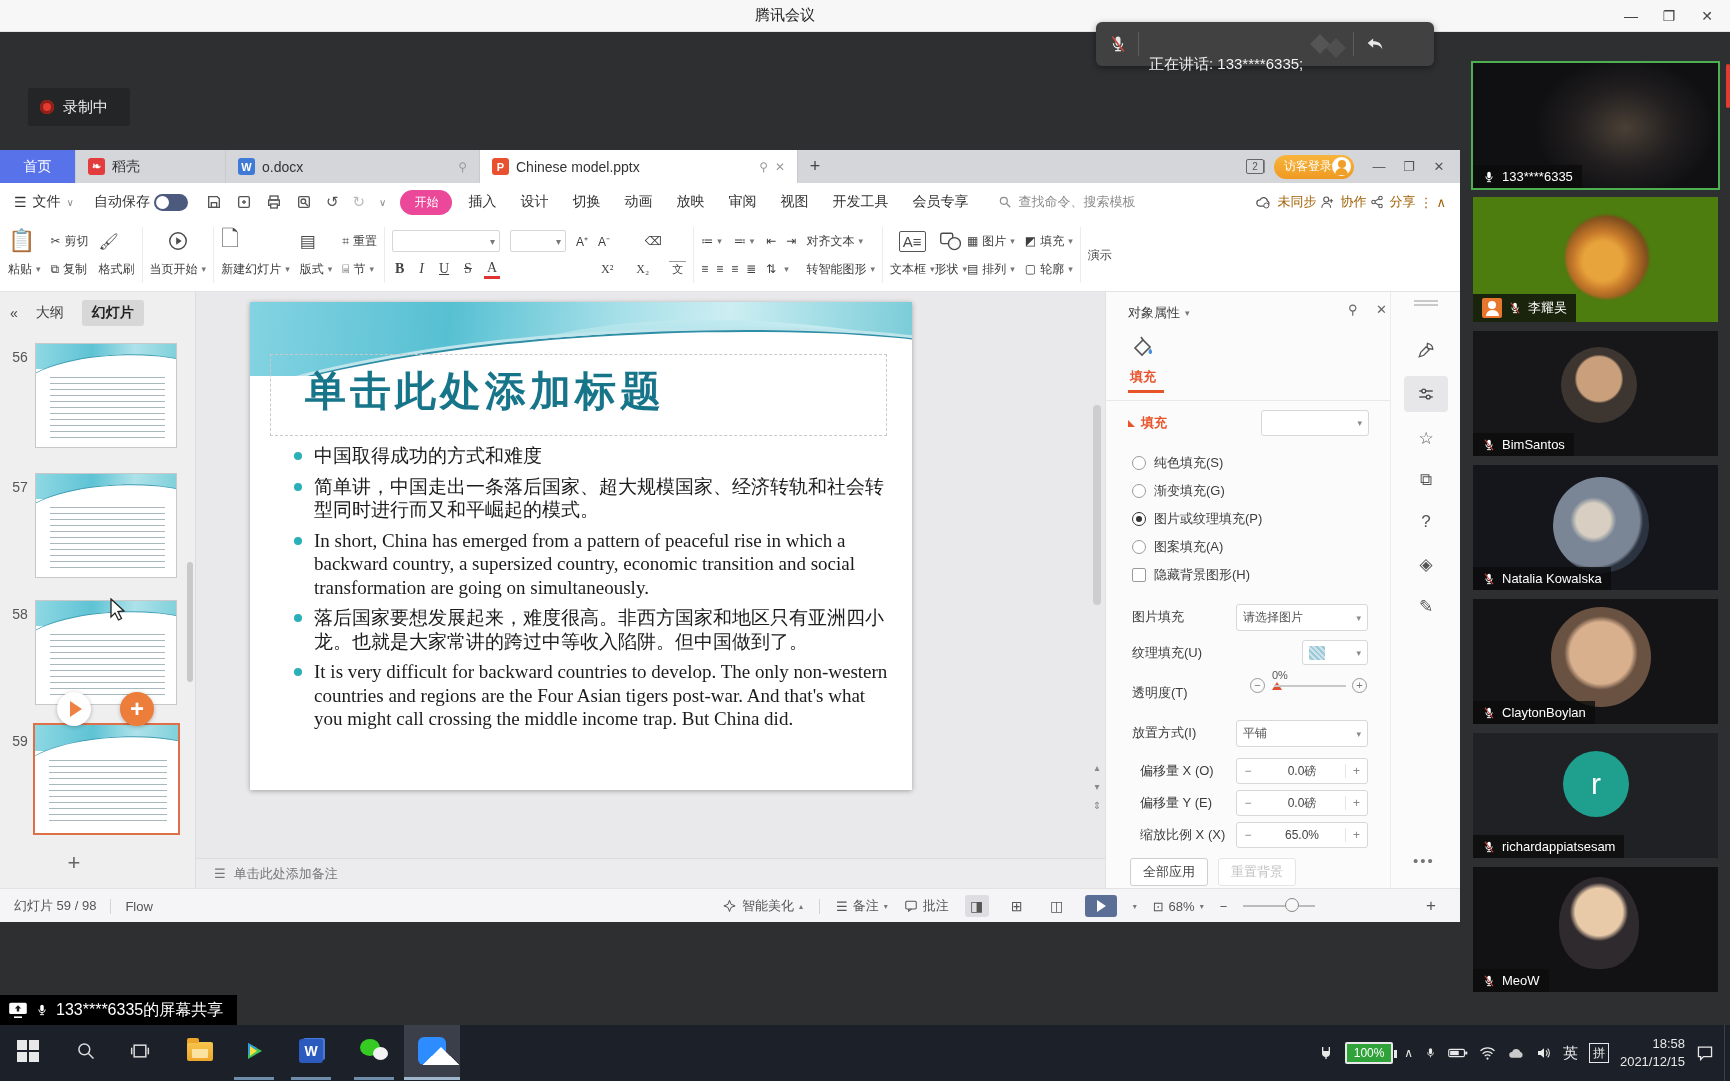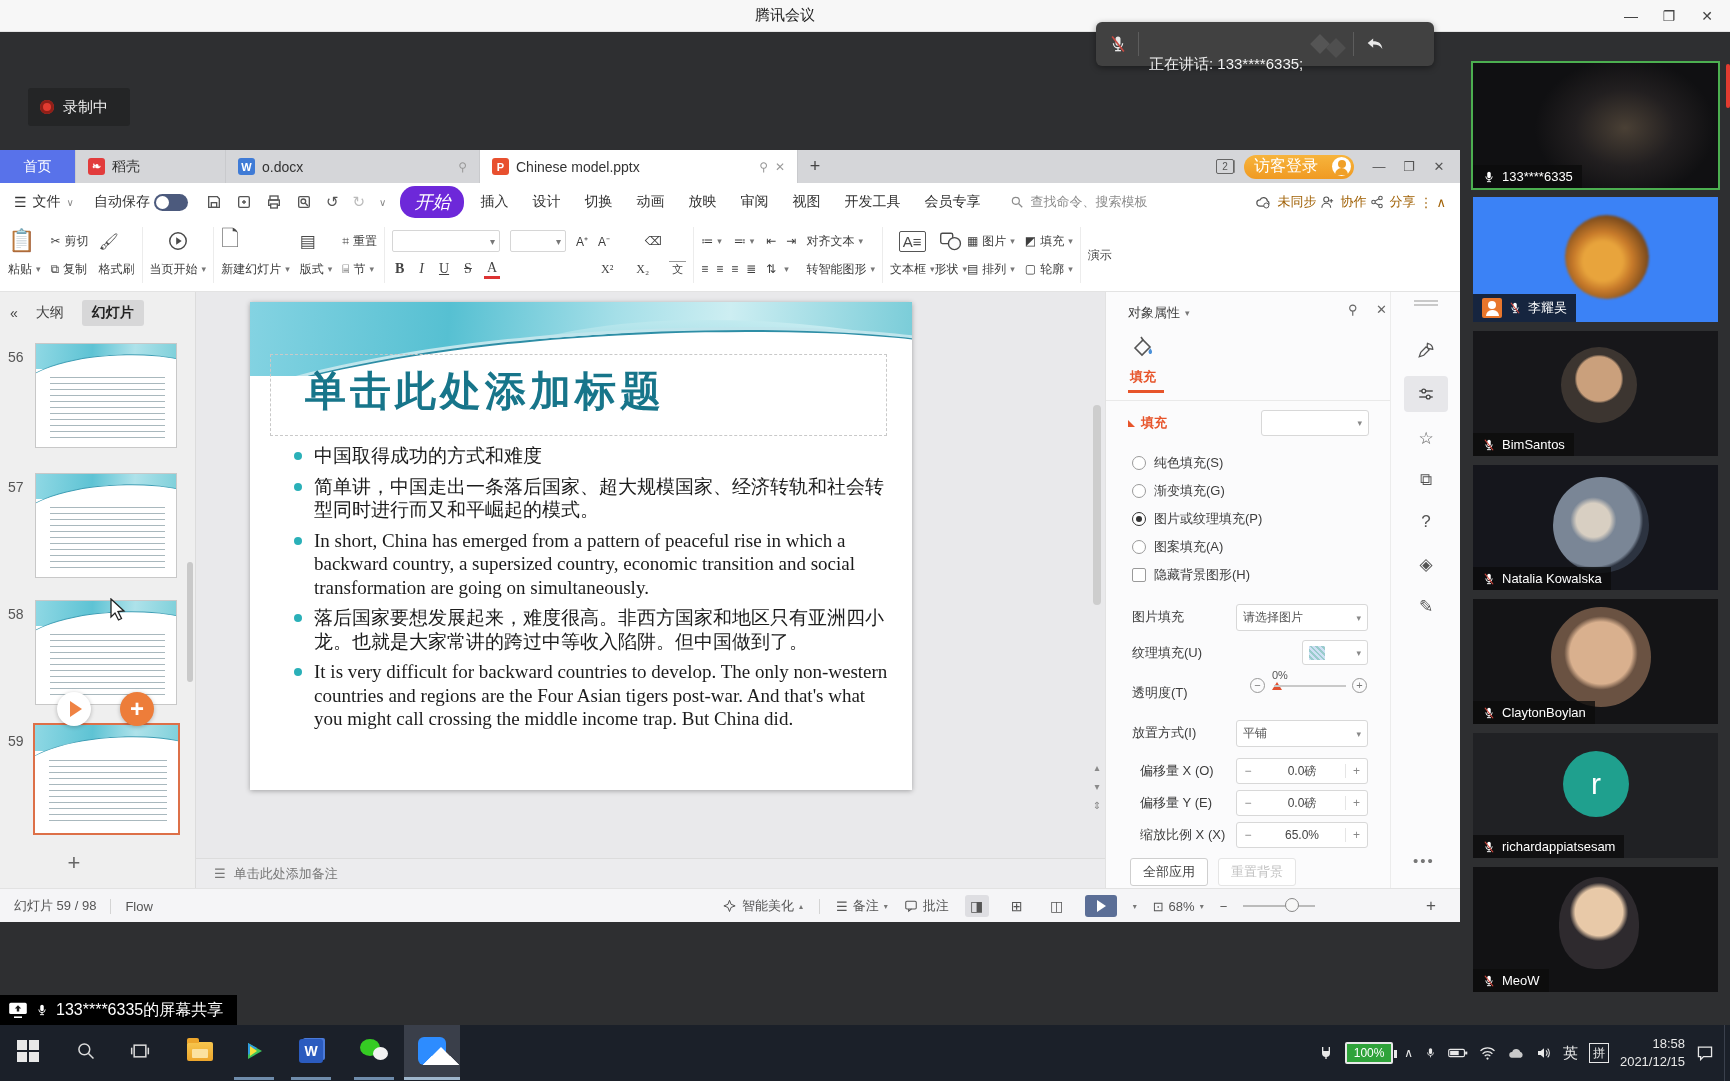--- a/index.html
+++ b/index.html
@@ -30,35 +30,35 @@
   .tab.home { width:76px; justify-content:center; background:#5872ea; color:#fff; }
   .tab.docer { width:150px; }
   .tab.docx { width:254px; }
   .tab.active { width:318px; background:#fff; }
   .tab .sq { width:17px; height:17px; border-radius:3px; display:flex; align-items:center; justify-content:center; color:#fff; font-size:11px; font-weight:bold; flex:none; }
   .tab .grow { flex:1; }
   .tab .ghost { color:#9a9a9a; font-size:12px; }
   .tab-plus { width:34px; display:flex; align-items:center; justify-content:center; font-size:18px; color:#444; }
   .tb-right { position:absolute; right:0; top:0; height:33px; display:flex; align-items:center; gap:10px; padding-right:6px; }
   .doc-count { width:18px; height:15px; border:1.5px solid #666; border-radius:2px; font-size:10px; color:#555; display:flex; align-items:center; justify-content:center; box-shadow:2px 0 0 -1px #888; }
-  .guest { height:24px; border-radius:12px; background:linear-gradient(#f7b43c,#f09a22); display:flex; align-items:center; gap:14px; padding:0 3px 0 10px; color:#fff; font-size:16px; }
+  .guest { height:24px; border-radius:12px; background:linear-gradient(#f7b43c,#f09a22); display:flex; align-items:center; gap:0; padding:0 3px 0 10px; color:#fff; font-size:12px; }
   .guest .av { width:19px; height:19px; border-radius:50%; background:#fff; position:relative; }
   .guest .av::before { content:""; position:absolute; left:5.5px; top:3px; width:8px; height:8px; border-radius:50%; background:#f0a028; }
   .guest .av::after { content:""; position:absolute; left:3px; top:11px; width:13px; height:7px; border-radius:7px 7px 0 0; background:#f0a028; }
   .win-ctrl { display:flex; }
   .win-ctrl span { width:30px; height:33px; display:flex; align-items:center; justify-content:center; color:#555; font-size:13px; }
 
   
   .menubar { position:absolute; left:0; top:33px; width:1460px; height:38px; background:#fff; display:flex; align-items:center; font-size:14px; color:#333; }
   .menubar .item { padding:0 12px; white-space:nowrap; }
   .m-file { display:flex; align-items:center; gap:6px; padding:0 8px 0 14px; }
   .toggle { width:34px; height:17px; border-radius:9px; background:#4c5a7d; position:relative; margin:0 8px 0 4px; }
   .toggle::before { content:""; position:absolute; left:2px; top:2px; width:13px; height:13px; border-radius:50%; background:#fff; }
   .qicons { display:flex; align-items:center; gap:14px; padding:0 10px; color:#555; font-size:15px; }
-  .pill-start { background:#6d28d9; color:#fff; border-radius:15px; padding:4px 14px; font-size:18px; margin:0 4px;font-style:italic; }
+  .pill-start { background:#ec4899; color:#fff; border-radius:15px; padding:4px 14px; font-size:12px; margin:0 4px; }
   .m-search { display:flex; align-items:center; gap:6px; color:#8b8b8b; font-size:13px; margin-left:18px; white-space:nowrap; }
   .m-rightgrp { margin-left:auto; display:flex; align-items:center; gap:4px; padding-right:14px; color:#a16207; font-size:13px; white-space:nowrap; }
   .m-rightgrp .ic { display:flex; align-items:center; gap:5px; }
 
   
   .ribbon { position:absolute; left:0; top:71px; width:1460px; height:71px; background:#fff; border-bottom:1px solid #e3e3e3; display:flex; align-items:center; padding:2px 6px 4px 8px; overflow:hidden; }
   .grp { display:grid; grid-auto-flow:column; gap:2px 10px; align-items:center; }
   .cell { display:flex; align-items:center; gap:4px; font-size:12px; color:#3d3d3d; white-space:nowrap; }
   .cell .caret { font-size:9px; color:#777; }
   .bigico { font-size:22px; color:#4a4a4a; text-align:center; }
@@ -70,21 +70,21 @@
   
   .spanel { position:absolute; left:0; top:142px; width:196px; height:596px; background:#efefef; border-right:1px solid #dcdcdc; }
   .spanel-hd { position:absolute; left:0; top:6px; width:100%; height:30px; display:flex; align-items:center; gap:8px; padding-left:10px; font-size:14px; color:#444; }
   .sp-tab { padding:4px 10px; border-radius:3px; }
   .sp-tab.sel { background:#d7d7d8; color:#222; font-weight:bold; }
   .thumb { position:absolute; left:35px; width:142px; height:105px; background:#fff; border:1px solid #c8c8c8; overflow:hidden; }
   .thumb.sel { left:33px; width:147px; height:112px; border:2px solid #dd7048; }
   .thumb .tw { position:absolute; top:0; left:0; right:0; height:24%; background:linear-gradient(95deg,#8fd8e4,#5ec3d4 40%,#aee2ea 70%,#7fd0da); }
   .thumb .tw::after { content:""; position:absolute; left:-12%; top:46%; width:130%; height:130%; background:#fff; border-radius:50% 50% 0 0/90% 75% 0 0; transform:rotate(-4deg); border-top:1px solid #3d9db4; }
   .thumb .tl { position:absolute; left:10%; right:8%; top:32%; bottom:8%; background:repeating-linear-gradient(180deg,#9fb0b6 0 1px,transparent 1px 6px); opacity:.9; }
-  .snum { position:absolute; left:8px; width:24px; text-align:left; font-size:14px; color:#555; }
+  .snum { position:absolute; left:8px; width:24px; text-align:center; font-size:14px; color:#555; }
   .hoverbtn { position:absolute; width:34px; height:34px; border-radius:50%; display:flex; align-items:center; justify-content:center; box-shadow:0 1px 4px rgba(0,0,0,.25); }
   .hb-play { left:57px; top:400px; background:#fff; }
   .hb-play::before { content:""; width:0; height:0; border-left:12px solid #ef8243; border-top:8px solid transparent; border-bottom:8px solid transparent; margin-left:4px; }
   .hb-plus { left:120px; top:400px; background:#ed7d3a; color:#fff; font-size:24px; font-weight:bold; }
   .sp-scroll { position:absolute; right:2px; top:270px; width:6px; height:120px; background:#c9c9c9; border-radius:3px; }
   .sp-add { position:absolute; left:58px; top:556px; width:32px; height:30px; display:flex; align-items:center; justify-content:center; font-size:22px; color:#666; }
 
   
   .canvas { position:absolute; left:196px; top:142px; width:909px; height:566px; background:#e9e9eb; overflow:hidden; }
   .slide { position:absolute; left:54px; top:10px; width:662px; height:488px; background:#fff; box-shadow:0 1px 5px rgba(0,0,0,.3); overflow:hidden; font-family:"Liberation Serif",serif; }
@@ -152,21 +152,21 @@
   .edge-expander { position:absolute; left:1448px; top:255px; width:12px; height:40px; background:#f2f2f2; border:1px solid #e0e0e0; border-radius:3px 0 0 3px; display:flex; align-items:center; justify-content:center; color:#888; font-size:10px; }
 
   
   .tile { position:absolute; left:1473px; width:245px; height:125px; background:#161618; overflow:hidden; }
   .tile.speaking { outline:2px solid #4caf50; }
   .tile-label { position:absolute; left:0; bottom:0; display:flex; align-items:center; gap:6px; background:rgba(12,12,12,.78); padding:4px 9px; color:#fff; font-size:13px; max-width:100%; white-space:nowrap; }
   .badge-host { width:20px; height:20px; background:#e8762c; border-radius:2px; position:relative; flex:none; }
   .badge-host::before { content:""; position:absolute; left:6px; top:3px; width:8px; height:8px; border-radius:50%; background:#fff; }
   .badge-host::after { content:""; position:absolute; left:3.5px; top:11.5px; width:13px; height:6px; border-radius:6px 6px 0 0; background:#fff; }
   .v1 { background:radial-gradient(ellipse 90px 70px at 62% 52%, #4a4035 0%, #221f20 55%, #101012 100%); }
-  .v2 { background:#3b82f6;font-family:Liberation Mono, monospace; } .v2::before { content:""; position:absolute; left:92px; top:18px; width:84px; height:84px; border-radius:50%; background:radial-gradient(circle at 45% 55%, #e8a43c 0 30%, #c77a2a 45%, #7a4a1c 70%, transparent 75%); filter:blur(1px); }
+  .v2 { background:#4d7c0f;font-family:Liberation Mono, monospace; } .v2::before { content:""; position:absolute; left:92px; top:18px; width:84px; height:84px; border-radius:50%; background:radial-gradient(circle at 45% 55%, #e8a43c 0 30%, #c77a2a 45%, #7a4a1c 70%, transparent 75%); filter:blur(1px); }
   .v3 { background:#17171a; } .v3::before { content:""; position:absolute; left:88px; top:16px; width:76px; height:76px; border-radius:50%; background:radial-gradient(circle at 50% 42%, #caa07c 0 38%, #3c3530 42% 100%); }
   .v4 { background:#15161c; } .v4::before { content:""; position:absolute; left:80px; top:12px; width:96px; height:96px; border-radius:50%; background:radial-gradient(circle at 42% 45%, #d8cfc2 0 22%, #7a8696 30% 60%, #2c3340 65% 100%); }
   .v5 { background:#141416; } .v5::before { content:""; position:absolute; left:78px; top:8px; width:100px; height:100px; border-radius:50%; background:radial-gradient(circle at 50% 46%, #d9b08e 0 42%, #6a5242 50% 100%); }
   .v6 { background:#202124; } .v6::before { content:""; position:absolute; left:90px; top:18px; width:66px; height:66px; border-radius:50%; background:#1fa08e; }
   .v6 .init { position:absolute; left:90px; top:18px; width:66px; height:66px; display:flex; align-items:center; justify-content:center; color:#fff; font-size:30px; }
   .v7 { background:#121214; } .v7::before { content:""; position:absolute; left:86px; top:10px; width:80px; height:92px; border-radius:50% 50% 45% 45%; background:radial-gradient(circle at 50% 38%, #e8c9a8 0 34%, #2e2a2e 42% 100%); }
 
   
   .share-chip { position:absolute; left:0; top:995px; height:30px; background:#000; display:flex; align-items:center; gap:7px; padding:0 14px 0 8px; color:#fff; font-size:16px; }
   .taskbar { position:absolute; left:0; top:1025px; width:1730px; height:56px; background:#1b2029; }

